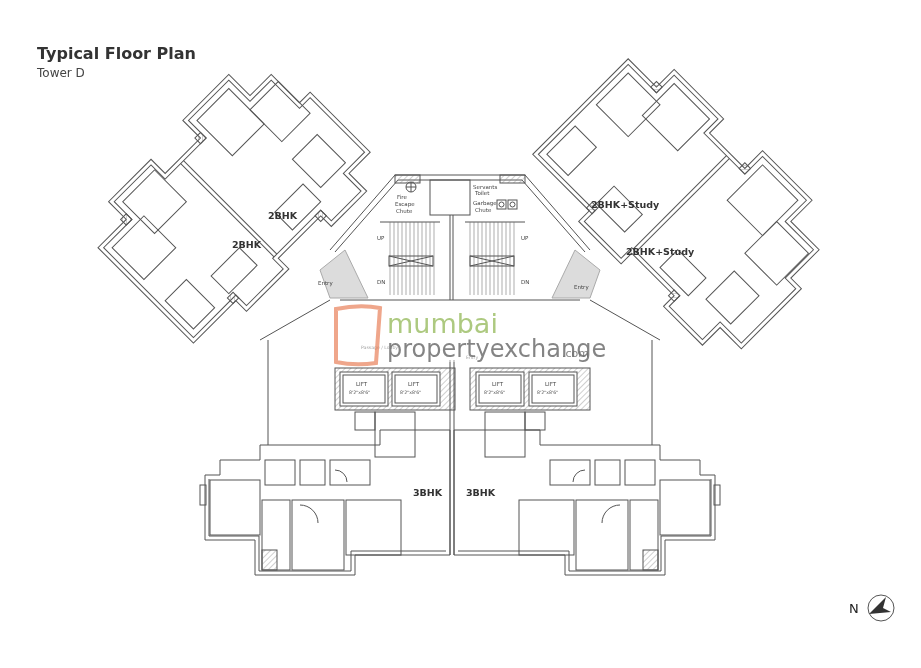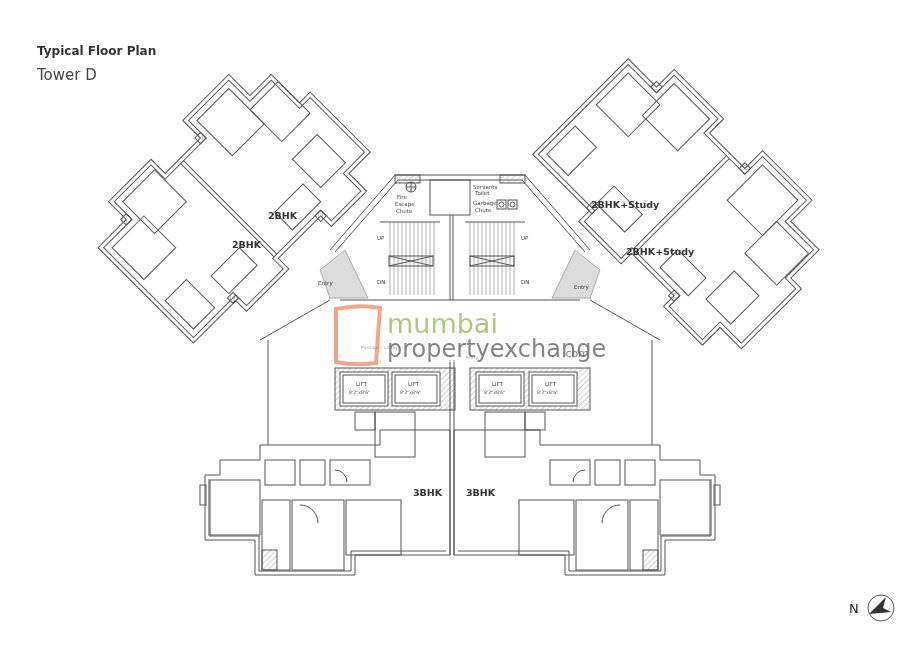--- a/index.html
+++ b/index.html
@@ -1,18 +1,18 @@
 <!DOCTYPE html>
 <html><head>
 <meta charset="utf-8">
 <style>
   html, body { margin:0; padding:0; background:#ffffff; }
   body { width:921px; height:668px; position:relative; overflow:hidden; font-family:"DejaVu Sans", sans-serif; }
-  .title { position:absolute; left:37px; top:44px; font-size:12px; font-weight:bold; color:#333; }
-  .subtitle { position:absolute; left:37px; top:66px; font-size:15px; color:#444; }
+  .title { position:absolute; left:37px; top:44px; font-size:16px; font-weight:bold; color:#333; }
+  .subtitle { position:absolute; left:37px; top:66px; font-size:12px; color:#444; }
   svg.plan { position:absolute; left:0; top:0; }
   .lbl { font-family:"DejaVu Sans", sans-serif; font-size:9.5px; font-weight:bold; fill:#333; }
   .tiny { font-family:"DejaVu Sans", sans-serif; font-size:5.5px; fill:#444; }
   .tiny2 { font-family:"DejaVu Sans", sans-serif; font-size:4.6px; fill:#555; }
   .wm1 { font-family:"DejaVu Sans", sans-serif; font-size:27px; fill:#9fc06a; opacity:0.85; }
   .wm2 { font-family:"DejaVu Sans", sans-serif; font-size:24px; fill:#6f6f6f; opacity:0.85; }
   .wm3 { font-family:"DejaVu Sans", sans-serif; font-size:11px; fill:#6f6f6f; opacity:0.85; }
   .compass-n { position:absolute; left:849px; top:601px; font-size:13px; color:#222; }
 </style>
 </head>

